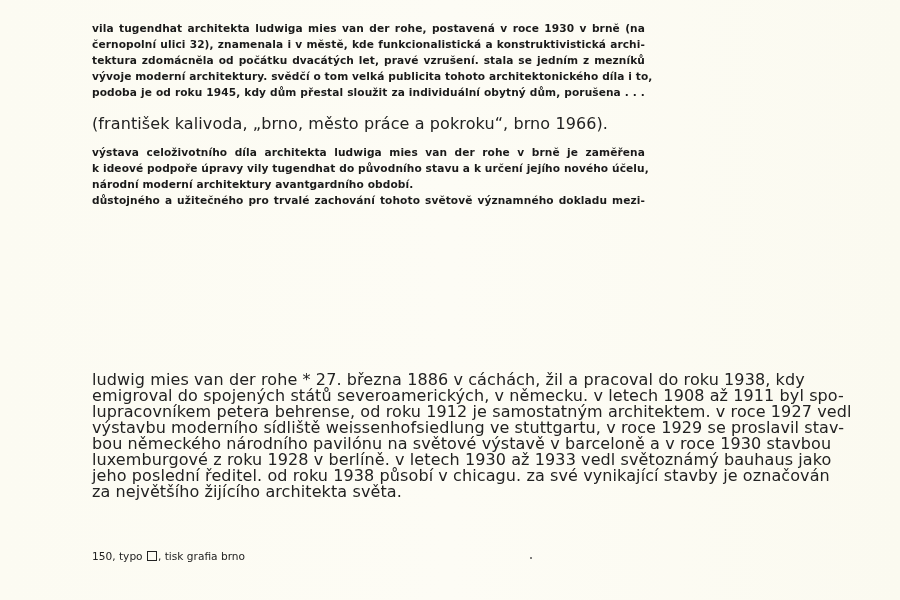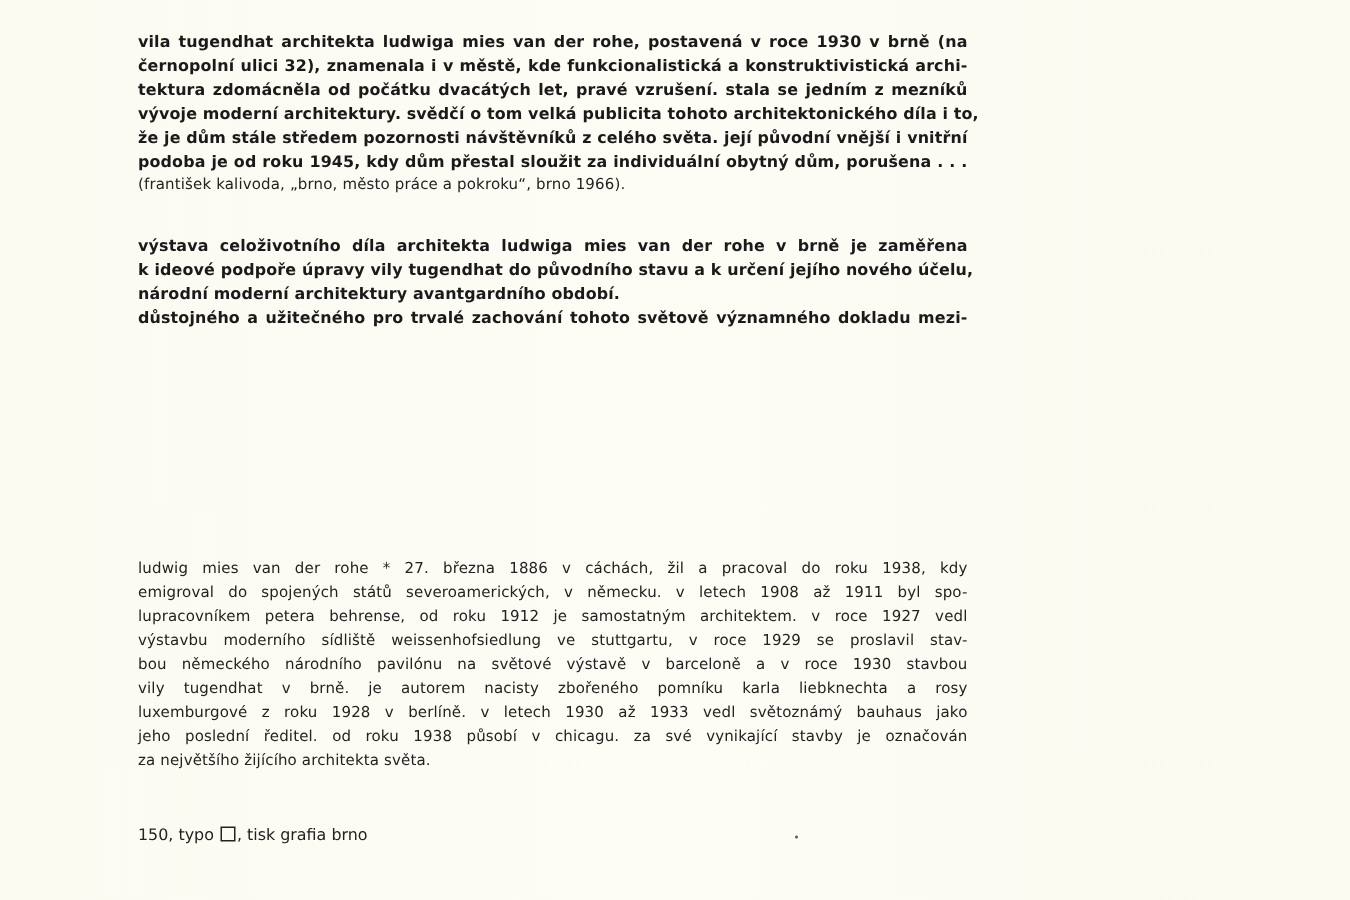--- a/index.html
+++ b/index.html
@@ -37,26 +37,26 @@
     }
     .line.last {
       text-align-last: left;
     }
     .bold .line {
       font-weight: bold;
       font-size: 10.6px;
     }
     .regular .line {
       font-weight: normal;
-      font-size: 10px;
+      font-size: 16px;
       color: #222;
     }
     #intro { top: 20px; }
     #citation { top: 116px; }
-    #exhibition { top: 156px; }
+    #exhibition { top: 144px; }
     #biography { top: 372px; }
     #colophon { top: 545px; }
     .colophon-line {
       font-size: 10.6px;
       white-space: nowrap;
       color: #222;
       line-height: 16px;
     }
     .box-glyph {
       display: inline-block;
@@ -77,42 +77,40 @@
 </head>
 <body>
 
 <div class="page">
 
   <div id="intro" class="block bold">
     <span class="line">vila tugendhat architekta ludwiga mies van der rohe, postavená v roce 1930 v brně (na</span>
     <span class="line">černopolní ulici 32), znamenala i v městě, kde funkcionalistická a konstruktivistická archi-</span>
     <span class="line">tektura zdomácněla od počátku dvacátých let, pravé vzrušení. stala se jedním z mezníků</span>
     <span class="line">vývoje moderní architektury. svědčí o tom velká publicita tohoto architektonického díla i to,</span>
-    <span class="line">že je dům stále středem pozornosti návštěvníků z celého světa. její původní vnější i vnitřní</span>
     <span class="line">podoba je od roku 1945, kdy dům přestal sloužit za individuální obytný dům, porušena . . .</span>
   </div>
 
   <div id="citation" class="block regular">
     <span class="line last">(františek kalivoda, „brno, město práce a pokroku“, brno 1966).</span>
   </div>
 
   <div id="exhibition" class="block bold">
     <span class="line">výstava celoživotního díla architekta ludwiga mies van der rohe v brně je zaměřena</span>
     <span class="line">k ideové podpoře úpravy vily tugendhat do původního stavu a k určení jejího nového účelu,</span>
     <span class="line last">národní moderní architektury avantgardního období.</span>
     <span class="line">důstojného a užitečného pro trvalé zachování tohoto světově významného dokladu mezi-</span>
   </div>
 
   <div id="biography" class="block regular">
     <span class="line">ludwig mies van der rohe * 27. března 1886 v cáchách, žil a pracoval do roku 1938, kdy</span>
     <span class="line">emigroval do spojených států severoamerických, v německu. v letech 1908 až 1911 byl spo-</span>
     <span class="line">lupracovníkem petera behrense, od roku 1912 je samostatným architektem. v roce 1927 vedl</span>
     <span class="line">výstavbu moderního sídliště weissenhofsiedlung ve stuttgartu, v roce 1929 se proslavil stav-</span>
     <span class="line">bou německého národního pavilónu na světové výstavě v barceloně a v roce 1930 stavbou</span>
-    <span class="line">vily tugendhat v brně. je autorem nacisty zbořeného pomníku karla liebknechta a rosy</span>
     <span class="line">luxemburgové z roku 1928 v berlíně. v letech 1930 až 1933 vedl světoznámý bauhaus jako</span>
     <span class="line">jeho poslední ředitel. od roku 1938 působí v chicagu. za své vynikající stavby je označován</span>
     <span class="line last">za největšího žijícího architekta světa.</span>
   </div>
 
   <div id="colophon" class="block">
     <span class="colophon-line">
       <span>150, typo</span>
       <span class="box-glyph"></span><span>, tisk grafia brno</span>
     </span>

